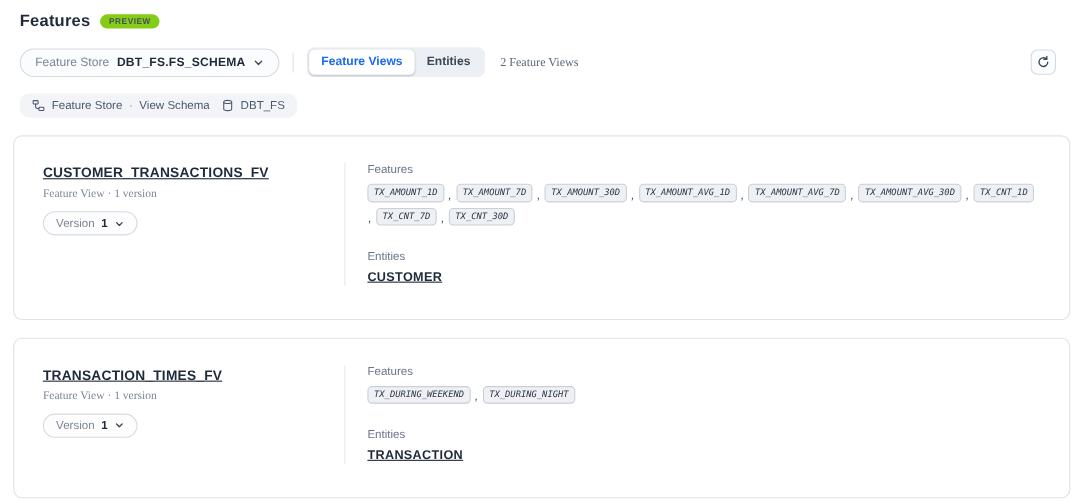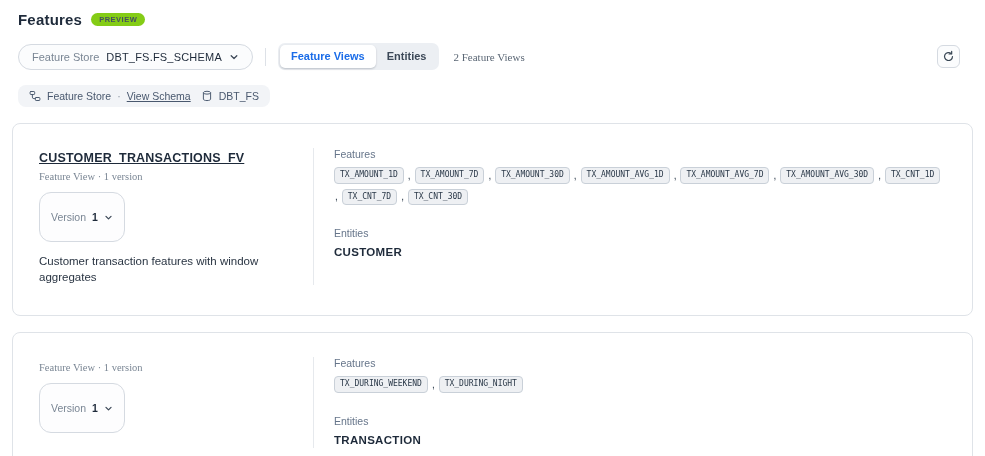--- a/index.html
+++ b/index.html
@@ -22,57 +22,57 @@
   
   .page-header{display:flex;align-items:center;gap:9px;padding:11px 0 0 18px;}
   .page-title{font-size:15px;font-weight:bold;letter-spacing:.2px;}
   .preview-badge{background:#84cc16;color:#44505f;font-size:7.5px;font-weight:bold;
     letter-spacing:.5px;padding:3px 8px;border-radius:9px;line-height:1;}
   
   .toolbar{display:flex;align-items:center;gap:12px;margin:15px 25px 0 18px;}
   .store-select{display:flex;align-items:center;gap:7px;border:1px solid var(--border);
     background:#fbfcfd;border-radius:14px;padding:5px 13px;font-size:11px;cursor:pointer;height:26px;}
   .store-select .label{color:var(--text-secondary);}
-  .store-select .value{font-weight:normal;color:var(--text-primary);letter-spacing:.2px;}
+  .store-select .value{font-weight:bold;color:var(--text-primary);letter-spacing:.2px;}
   .vdivider{width:1px;height:18px;background:#dde1e7;}
   .segmented{display:flex;background:#eceff3;border-radius:7px;padding:2px;align-items:flex-start;}
   .seg-tab{font-size:11px;font-weight:bold;padding:5px 11px;border-radius:5px;color:#3c4857;cursor:pointer;line-height:1.2;}
   .seg-tab.active{background:#ffffff;color:var(--accent);box-shadow:0 1px 2px rgba(20,30,50,.22);}
   .count-label{font-size:11px;color:#5b6775;margin-left:2px;font-family:Liberation Serif, serif;}
   .refresh-button{margin-left:auto;width:23px;height:23px;border:1px solid var(--border);
     border-radius:6px;background:#fbfcfd;display:flex;align-items:center;justify-content:center;cursor:pointer;padding:0;}
   
   .breadcrumb{display:inline-flex;align-items:center;gap:6px;margin:15px 0 0 18px;
     background:#f2f4f7;border-radius:8px;padding:5px 11px;font-size:10.5px;color:var(--text-slate);}
   .breadcrumb .crumb-sep{color:#8b95a3;}
-  .breadcrumb-link{text-decoration:underline;color:var(--text-slate);cursor:pointer;}
+  .breadcrumb-link{color:var(--text-slate);cursor:pointer;}
   .breadcrumb svg{display:block;}
   
   .card{margin:16px 12px 3px 12px;border:1px solid var(--card-border);border-radius:8px;
     background:#fff;display:flex;padding:24px 26px 30px 26px;}
   .card-left{width:274px;padding-right:20px;flex:none;}
   .card-sep{width:1px;background:#e6e9ed;flex:none;}
   .card-right{flex:1;padding-left:20px;min-width:0;}
   .fv-title{font-size:12.5px;font-weight:bold;text-decoration:underline;color:var(--text-primary);
     letter-spacing:.2px;cursor:pointer;display:inline-block;}
   .fv-meta{font-size:10.5px;color:var(--text-secondary);margin-top:5px;font-family:Liberation Serif, serif;}
   .version-pill{display:inline-flex;align-items:center;gap:6px;margin-top:10px;border:1px solid var(--border);
-    background:#fdfdfe;border-radius:12px;padding:18px 11px;font-size:10.5px;cursor:pointer;}
+    background:#fdfdfe;border-radius:12px;padding:4px 11px;font-size:10.5px;cursor:pointer;}
   .version-pill .label{color:var(--text-secondary);}
   .version-pill .value{font-weight:bold;color:var(--text-primary);}
   .fv-desc{font-size:11.5px;color:#2a3543;margin-top:12px;line-height:1.35;}
   .section-label{font-size:10.5px;color:#66758a;}
-  .chips{display:flex;flex-wrap:wrap;align-items:center;gap:5px 3px;margin-top:7px;max-width:612px;}
+  .chips{display:flex;flex-wrap:wrap;align-items:flex-end;gap:5px 3px;margin-top:7px;max-width:612px;font-style:italic;}
   .chip{font-family:"DejaVu Sans Mono","Liberation Mono",monospace;font-size:8px;color:#2a3848;
     background:var(--chip-bg);border:1px solid var(--chip-border);border-radius:4px;
     padding:2px 5px;line-height:1.3;white-space:nowrap;}
   .chip-comma{font-size:10px;color:#2a3848;margin:0 1px;}
   .entities-block{margin-top:22px;}
   .entity-link{display:inline-block;margin-top:7px;font-size:11.5px;font-weight:bold;
-    color:var(--text-primary);letter-spacing:.3px;cursor:pointer;}
+    text-decoration:underline;color:var(--text-primary);letter-spacing:.3px;cursor:pointer;}
   .icon{display:flex;align-items:center;}
 </style>
 </head>
 <body>
 
 
 
 
 <div class="page-header">
   <span class="page-title">Features</span>
@@ -134,21 +134,20 @@
     <div class="fv-meta">Feature View · 1 version</div>
     <div class="version-pill">
       <span class="label">Version</span>
       <span class="value">1</span>
       <span class="icon">
         <svg width="9" height="9" viewBox="0 0 16 16">
             <polyline points="3.5,6 8,10.5 12.5,6" fill="none" stroke="#3c4857" stroke-width="2.2" stroke-linecap="round" stroke-linejoin="round"></polyline>
           </svg>
       </span>
     </div>
-    <div class="fv-desc">Customer transaction features with window aggregates</div>
   </div>
   <div class="card-sep"></div>
   <div class="card-right">
     <div class="section-label">Features</div>
     <div class="chips">
         <span class="chip">TX_AMOUNT_1D</span>
         <span class="chip-comma">,</span>
         <span class="chip">TX_AMOUNT_7D</span>
         <span class="chip-comma">,</span>
         <span class="chip">TX_AMOUNT_30D</span>
@@ -168,20 +167,21 @@
     <div class="entities-block">
       <div class="section-label">Entities</div>
       <span class="entity-link">CUSTOMER</span>
     </div>
   </div>
 </div>
 
 
 <div class="card">
   <div class="card-left">
+    <span class="fv-title">TRANSACTION_TIMES_FV</span>
     <div class="fv-meta">Feature View · 1 version</div>
     <div class="version-pill">
       <span class="label">Version</span>
       <span class="value">1</span>
       <span class="icon">
         <svg width="9" height="9" viewBox="0 0 16 16">
             <polyline points="3.5,6 8,10.5 12.5,6" fill="none" stroke="#3c4857" stroke-width="2.2" stroke-linecap="round" stroke-linejoin="round"></polyline>
           </svg>
       </span>
     </div>

